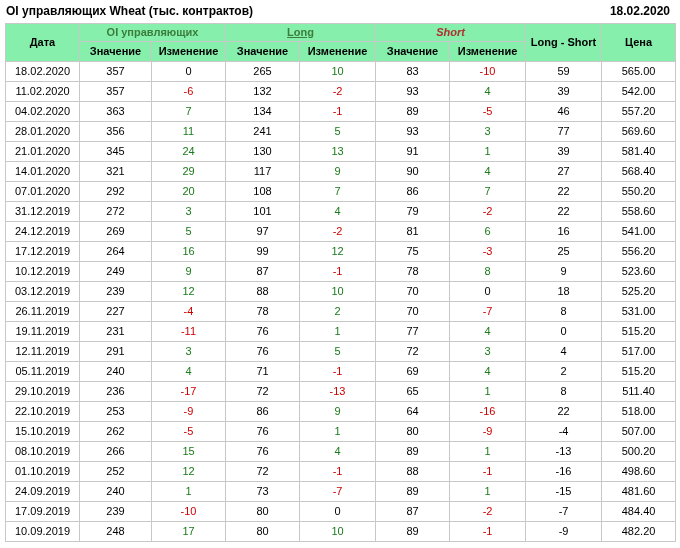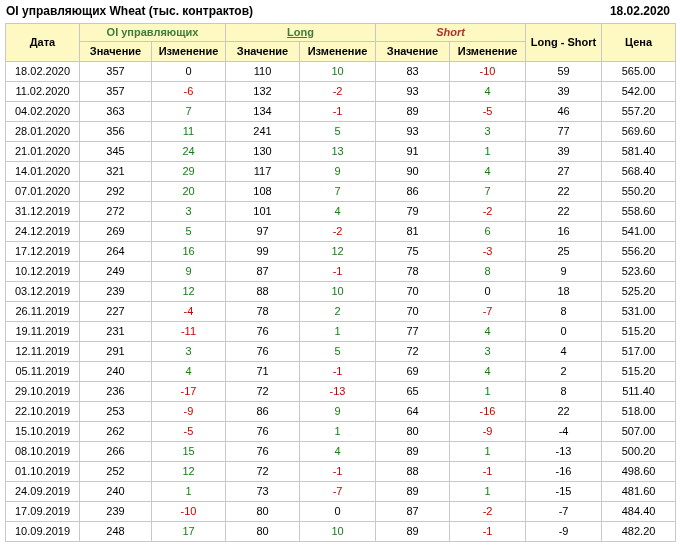--- a/index.html
+++ b/index.html
@@ -52,21 +52,21 @@
     border: 1px solid #c8c8c8;
     padding: 0;
     height: 19px;
     line-height: 19px;
     font-size: 11px;
     text-align: center;
     overflow: hidden;
     white-space: nowrap;
   }
   thead th {
-    background: #fef9c3;
+    background: #86efac;
     font-weight: bold;
     color: #000;
   }
   thead th.grp {
     height: 17px;
     line-height: 17px;
   }
   .grp-oi { color: #3b7d3b; }
   .grp-long { color: #3b7d3b; text-decoration: underline; }
   .grp-short { color: #b03030; font-style: italic; }
@@ -128,21 +128,21 @@
         <th>Изменение</th>
         <th>Значение</th>
         <th>Изменение</th>
       </tr>
     </thead>
     <tbody id="table-body">
         <tr>
           <td class="date-cell plain">18.02.2020</td>
           <td class="num plain">357</td>
           <td class="num zero">0</td>
-          <td class="num plain">110</td>
+          <td class="num plain">265</td>
           <td class="num pos">10</td>
           <td class="num plain">83</td>
           <td class="num neg">-10</td>
           <td class="num plain">59</td>
           <td class="num plain">565.00</td>
         </tr>
         <tr>
           <td class="date-cell plain">11.02.2020</td>
           <td class="num plain">357</td>
           <td class="num neg">-6</td>

